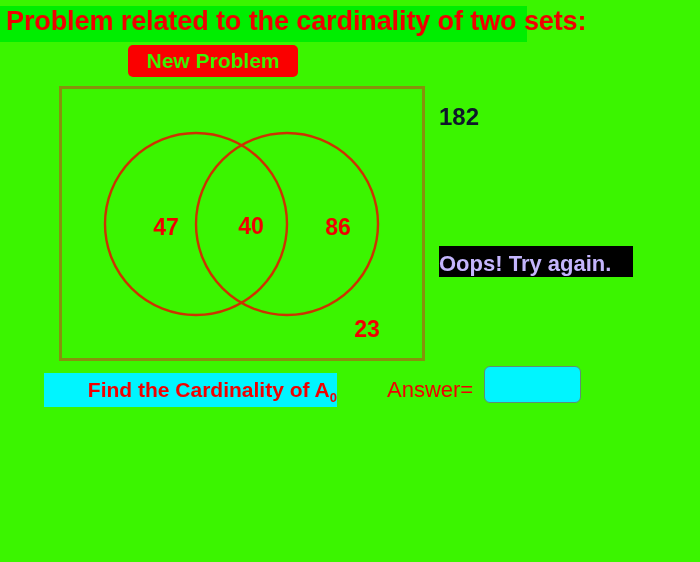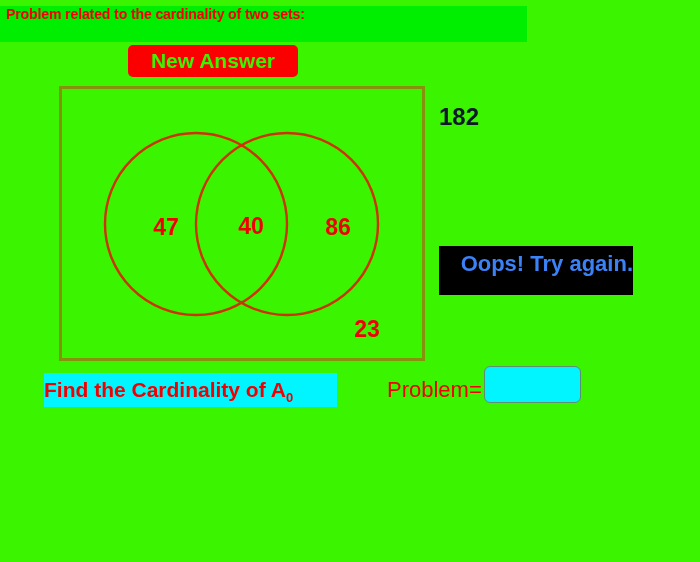--- a/index.html
+++ b/index.html
@@ -22,21 +22,21 @@
     left: 0;
     top: 6px;
     width: 527px;
     height: 36px;
     background: #00ee00;
   }
   #page-title {
     position: absolute;
     left: 6px;
     top: 6px;
-    font-size: 14px;
+    font-size: 27px;
     font-weight: bold;
     color: #f00000;
     white-space: nowrap;
     letter-spacing: -0.1px;
   }
 
   
   #new-problem-button {
     position: absolute;
     left: 128px;
@@ -98,43 +98,43 @@
     font-weight: bold;
     white-space: nowrap;
   }
 
   
   #feedback-message {
     position: absolute;
     left: 439px;
     top: 246px;
     width: 194px;
-    height: 49px;
+    height: 31px;
     background: #000000;
-    color: #3b82f6;
+    color: #c4b5fd;
     font-size: 22px;
     font-weight: bold;
     line-height: 35px;
-    text-align: right;
+    text-align: left;
     white-space: nowrap;
   }
 
   
   #question-prompt {
     position: absolute;
     left: 44px;
     top: 373px;
     width: 293px;
     height: 34px;
     background: #00f5ff;
     color: #f00000;
     font-size: 21px;
     font-weight: bold;
     line-height: 34px;
-    text-align: left;
+    text-align: right;
     white-space: nowrap;
     box-sizing: border-box;
     padding-left: 0;
   }
   #question-prompt sub {
     font-size: 0.62em;
     vertical-align: baseline;
     position: relative;
     top: 5px;
   }
@@ -166,35 +166,35 @@
     padding: 0 6px;
     outline: none;
   }
 </style>
 </head>
 <body>
 
 <div id="title-band"></div>
 <div id="page-title">Problem related to the cardinality of two sets:</div>
 
-<button id="new-problem-button">New Answer</button>
+<button id="new-problem-button">New Problem</button>
 
 <div id="venn-area">
 
   <svg id="venn-svg" viewBox="0 0 366 275">
     <circle cx="134" cy="135" r="91" fill="none" stroke="#cc3300" stroke-width="2.4"></circle>
     <circle cx="225" cy="135" r="91" fill="none" stroke="#cc3300" stroke-width="2.4"></circle>
   </svg>
 
   <div class="venn-count" id="count-only-a">47</div>
   <div class="venn-count" id="count-both">40</div>
   <div class="venn-count" id="count-only-b">86</div>
   <div class="venn-count" id="count-neither">23</div>
 </div>
 
 <div id="universal-total">182</div>
 
 <div id="feedback-message">Oops! Try again.</div>
 
 <div id="question-prompt"><span>Find the Cardinality of A</span><sub>0</sub></div>
 
-<div id="answer-label">Problem=</div>
+<div id="answer-label">Answer=</div>
 <input id="answer-input" type="text" value="" style="">
 
 </body></html>

